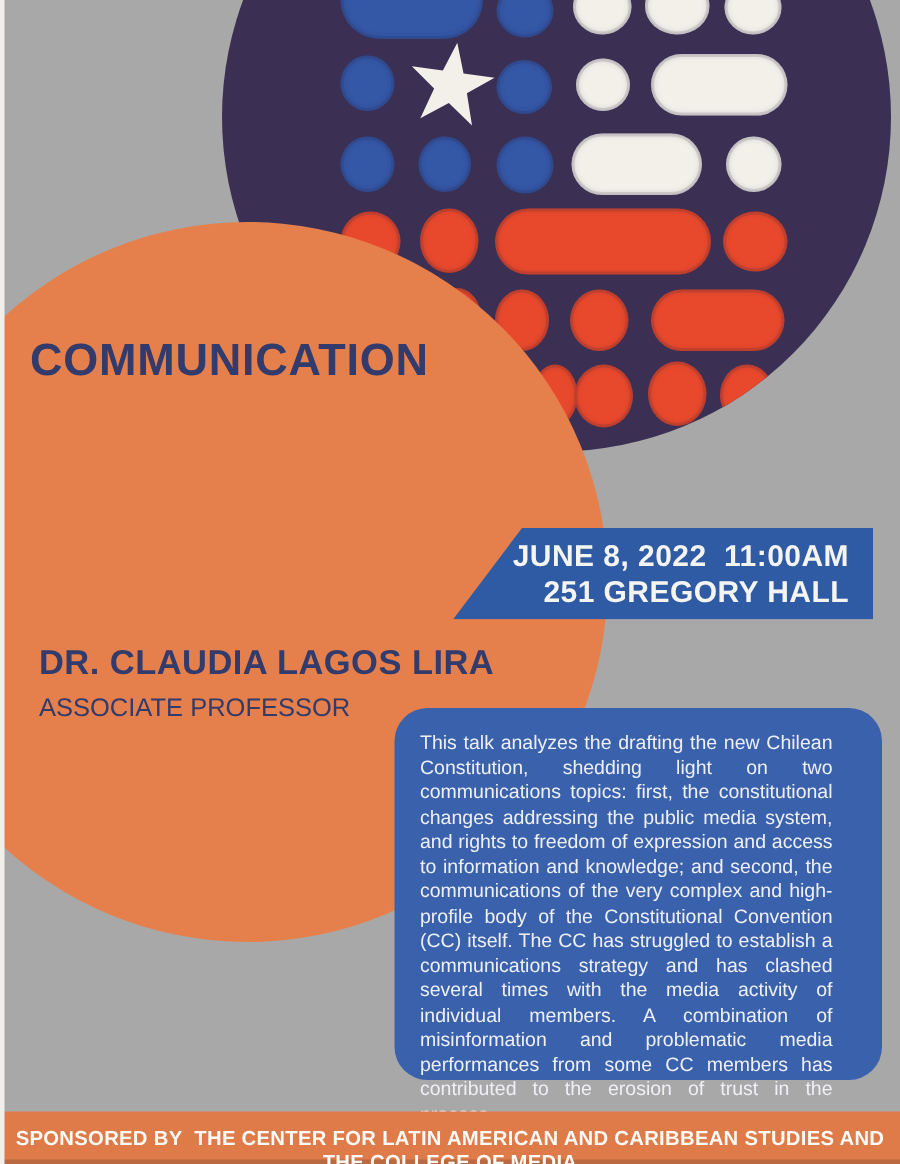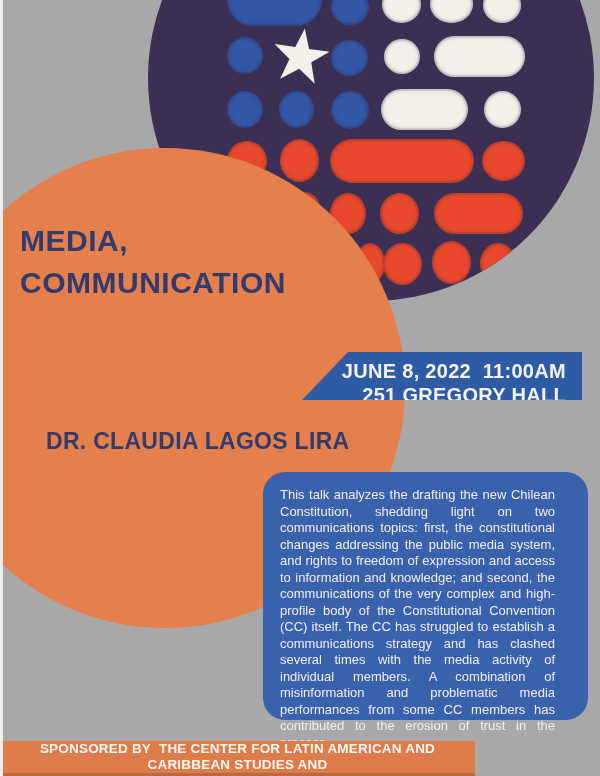--- a/index.html
+++ b/index.html
@@ -23,44 +23,44 @@
     border-radius:50%;background:#E5804C;z-index:2;
   }
   
   .title-block{
     position:absolute;left:20px;top:220px;width:370px;z-index:3;
     color:#323B6B;font-weight:bold;font-size:30px;line-height:42px;
     letter-spacing:.5px;
   }
   
   .speaker-block{position:absolute;left:26px;top:428px;width:330px;z-index:3;color:#323B6B;}
-  .speaker-name{font-size:23px;font-weight:bold;letter-spacing:.3px;line-height:26px;margin-left:20px;}
+  .speaker-name{font-size:23px;font-weight:bold;letter-spacing:.3px;line-height:26px;}
   .speaker-role{font-size:17px;font-weight:500;line-height:25px;margin-top:5px;}
   .speaker-affiliation{font-size:17px;font-weight:500;line-height:25px;}
   
   .date-box{
-    position:absolute;left:302px;top:352px;width:280px;height:48px;z-index:4;
+    position:absolute;left:302px;top:352px;width:280px;height:61px;z-index:4;
     background:#2F5AA4;color:#F4F4F2;
     clip-path:polygon(46px 0,100% 0,100% 100%,0 100%);
     text-align:right;box-sizing:border-box;padding:7px 16px 0 0;
     font-weight:bold;font-size:20px;line-height:24px;letter-spacing:.3px;
   }
   
   .abstract-box{
     position:absolute;left:263px;top:472px;width:325px;height:248px;z-index:4;
     background:#3A62AC;border-radius:22px;box-sizing:border-box;
     padding:15px 33px 0 17px;color:#EFEFF6;
     font-size:13px;line-height:16.5px;text-align:justify;
   }
   
   .sponsor-banner{
-    position:absolute;left:0;bottom:0;width:475px;height:35px;z-index:5;
+    position:absolute;left:0;bottom:0;width:600px;height:35px;z-index:5;
     background:#DF7A49;border-bottom:3px solid #BA6940;box-sizing:border-box;
     color:#FCFAF6;font-weight:bold;font-size:13.5px;line-height:16px;
-    text-align:center;padding-top:0;letter-spacing:.2px;
+    text-align:center;padding-top:10px;letter-spacing:.2px;
   }
   .edge-strip{
     position:absolute;left:0;top:0;width:3px;height:776px;background:#F1EFE9;z-index:9;
   }
 </style>
 </head>
 <body>
 
 <div class="poster">
 
@@ -96,26 +96,26 @@
     <div class="star-wrap">
       <svg width="58" height="58" viewBox="0 0 100 100">
         <polygon points="50,2 62,36 98,36 69,58 80,94 50,72 20,94 31,58 2,36 38,36" fill="#F3F0EA"></polygon>
       </svg>
     </div>
   </div>
 
   <div class="orange-circle"></div>
 
   <div class="title-block">
-    <div>MEDIA,</div>
     <div>COMMUNICATION</div>
   </div>
 
   <div class="speaker-block">
     <div class="speaker-name">DR. CLAUDIA LAGOS LIRA</div>
+    <div class="speaker-role">ASSOCIATE PROFESSOR</div>
   </div>
 
   <div class="date-box">
     <div>JUNE 8, 2022&nbsp; 11:00AM</div>
     <div>251 GREGORY HALL</div>
   </div>
 
   <div class="abstract-box">
     <span>This talk analyzes the drafting the new Chilean Constitution, shedding light on two communications topics: first, the constitutional changes addressing the public media system, and rights to freedom of expression and access to information and knowledge; and second, the communications of the very complex and high-profile body of the Constitutional Convention (CC) itself. The CC has struggled to establish a communications strategy and has clashed several times with the media activity of individual members. A combination of misinformation and problematic media performances from some CC members has contributed to the erosion of trust in the process.</span>
   </div>

